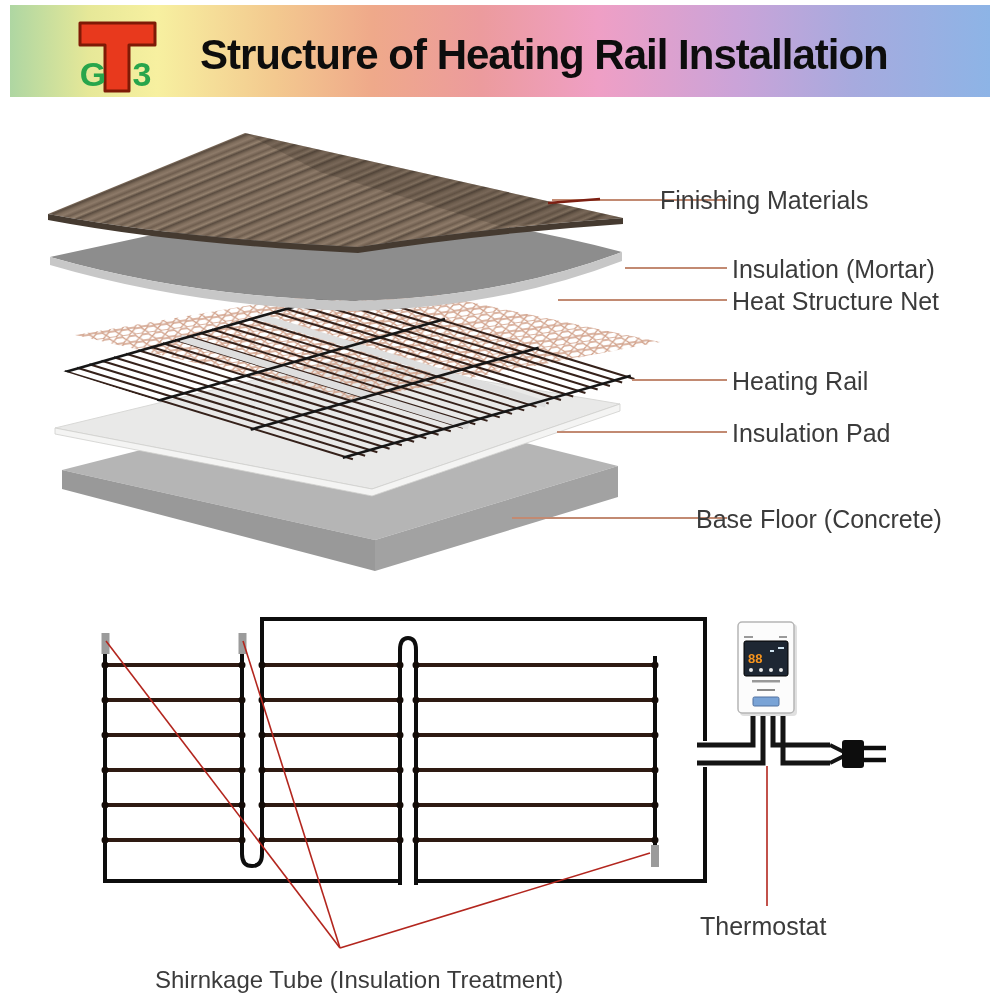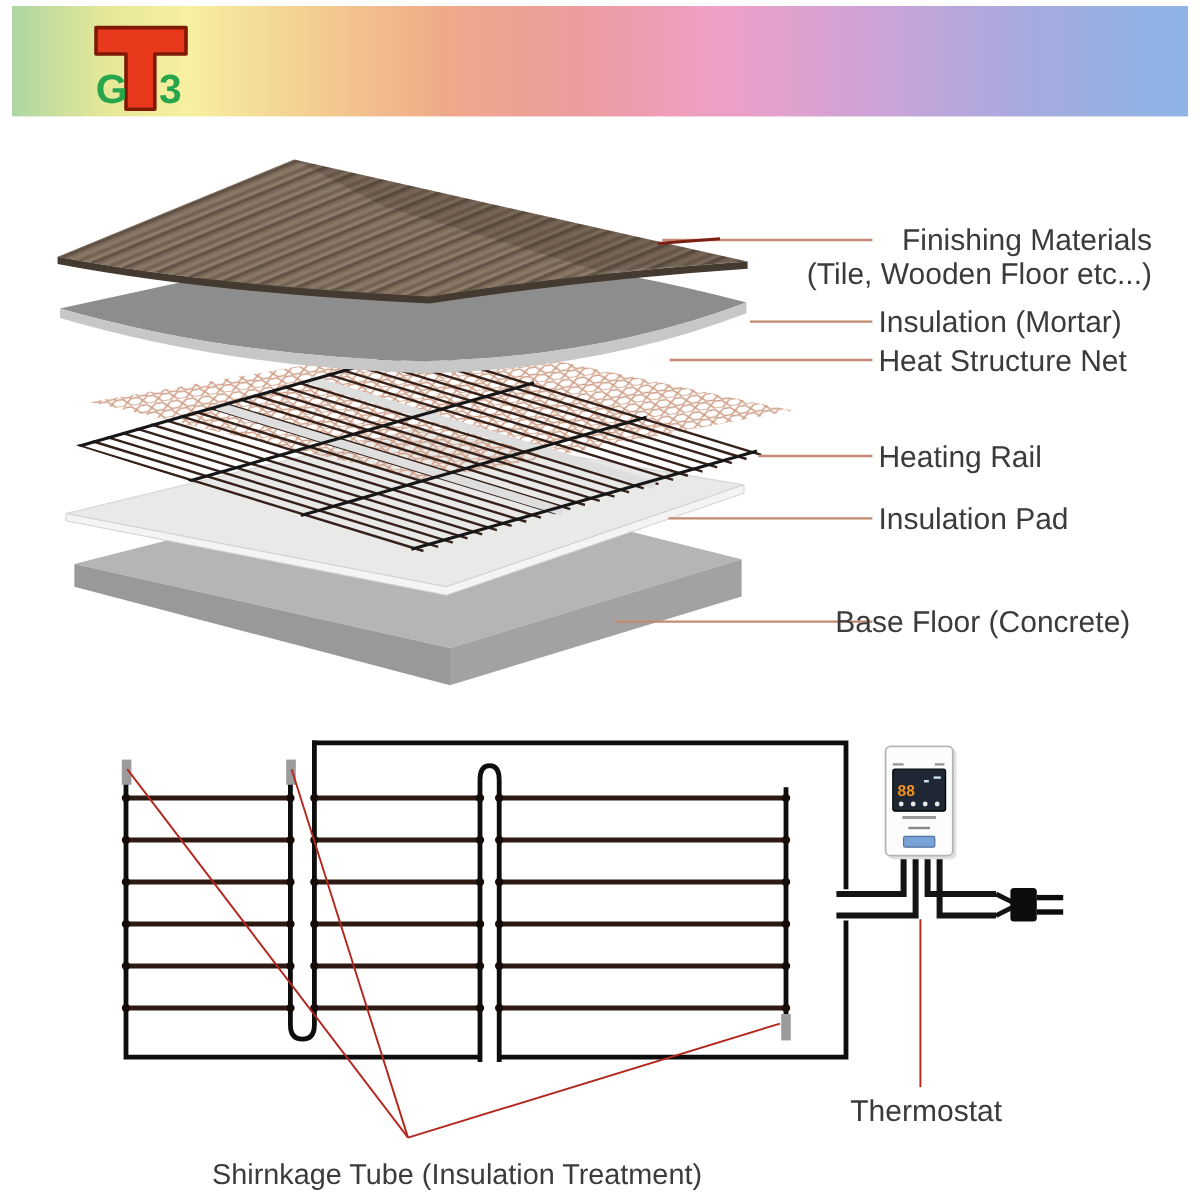--- a/index.html
+++ b/index.html
@@ -5,33 +5,34 @@
   html,body{margin:0;padding:0;}
   body{width:1000px;height:1000px;position:relative;background:#ffffff;overflow:hidden;
        font-family:"Liberation Sans",sans-serif;}
   .header{position:absolute;left:10px;top:5px;width:980px;height:92px;
     background:linear-gradient(90deg,#aed6a2 0%,#e6e898 8%,#f7f0a0 15%,#f3c98f 27%,
       #efa98a 37%,#ec9b9d 48%,#ef9fc5 60%,#cba3d8 74%,#a7aade 86%,#8db4e6 100%);}
   .title{position:absolute;left:190px;top:26px;font-size:42px;font-weight:bold;
     color:#0d0d0d;letter-spacing:-1px;white-space:nowrap;}
   .logo-svg{position:absolute;left:55px;top:10px;}
   .lbl{position:absolute;font-size:25px;color:#3b3b3b;white-space:nowrap;}
-  .lbl.center{text-align:right;}
+  .lbl.center{text-align:left;}
   .small{font-size:24px;}
   .diagram-svg{position:absolute;left:0;top:0;width:1000px;height:1000px;}
 </style>
 </head>
 <body>
 
 <div class="header">
   <svg class="logo-svg" width="110" height="82" viewBox="0 0 110 82">
     <path d="M15,8 H90 V30 H64 V76 H40 V30 H15 Z" fill="#e8391d" stroke="#7e1a06" stroke-width="3" stroke-linejoin="round"></path>
     <text x="28" y="71" text-anchor="middle" font-size="34" font-weight="bold" fill="#27a54b">G</text>
     <text x="77" y="71" text-anchor="middle" font-size="34" font-weight="bold" fill="#27a54b">3</text>
   </svg>
+  <div class="title">Structure of Heating Rail Installation</div>
 </div>
 
 <svg class="diagram-svg" viewBox="0 0 1000 1000">
   <defs>
     <linearGradient id="woodgrain" gradientUnits="userSpaceOnUse" x1="0" y1="0" x2="5.3" y2="12.9" spreadMethod="repeat">
       <stop offset="0" stop-color="#8d7a69"></stop>
       <stop offset="0.22" stop-color="#6e5d4e"></stop>
       <stop offset="0.45" stop-color="#95826f"></stop>
       <stop offset="0.62" stop-color="#5a4c40"></stop>
       <stop offset="0.82" stop-color="#7e6c5b"></stop>
@@ -213,21 +214,20 @@
       <line x1="340" y1="948" x2="106" y2="641"></line>
       <line x1="340" y1="948" x2="243" y2="641"></line>
       <line x1="340" y1="948" x2="650" y2="853"></line>
       <line x1="767" y1="766" x2="767" y2="906"></line>
     </g>
   </g>
 </svg>
 
 <div class="lbl center" style="left:660px;top:186px;width:300px;line-height:29px;">
   <div>Finishing Materials</div>
-  <div>(Tile, Wooden Floor etc...)</div>
 </div>
 <div class="lbl" style="left:732px;top:255px;">Insulation (Mortar)</div>
 <div class="lbl" style="left:732px;top:287px;">Heat Structure Net</div>
 <div class="lbl" style="left:732px;top:367px;">Heating Rail</div>
 <div class="lbl" style="left:732px;top:419px;">Insulation Pad</div>
 <div class="lbl" style="left:696px;top:505px;">Base Floor (Concrete)</div>
 <div class="lbl center" style="left:700px;top:912px;width:135px;">Thermostat</div>
 <div class="lbl center small" style="left:155px;top:966px;width:430px;">Shirnkage Tube (Insulation Treatment)</div>
 
 </body></html>

